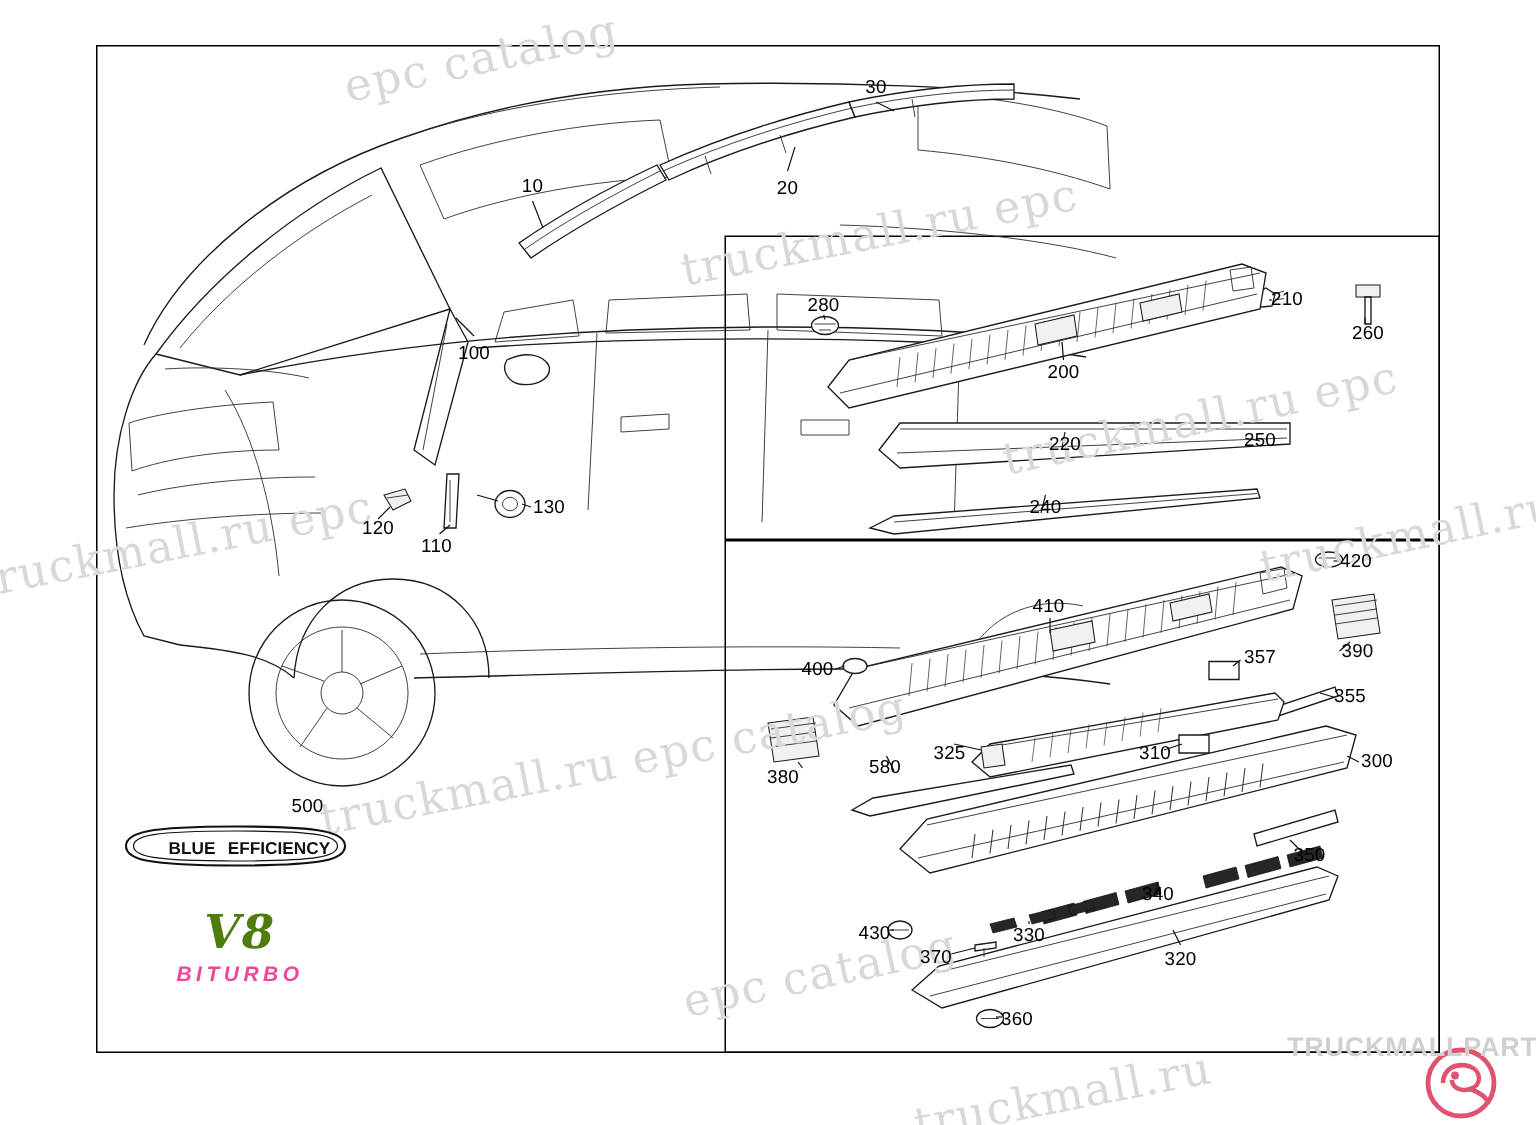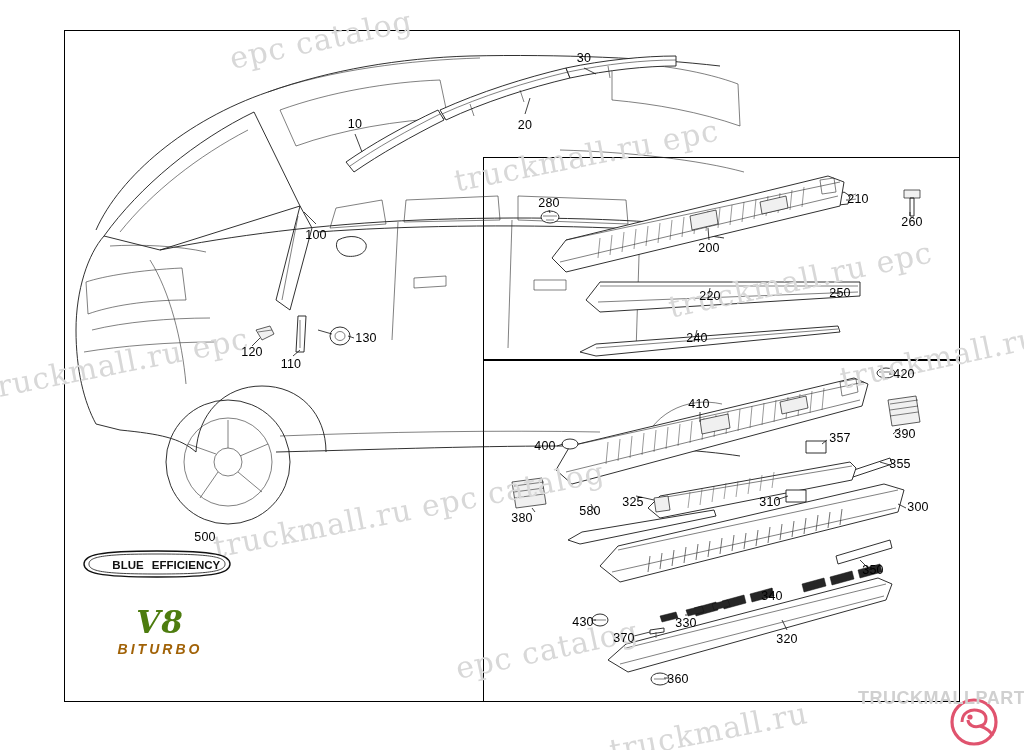--- a/index.html
+++ b/index.html
@@ -87,21 +87,21 @@
     font-size: 31px;
     color: #4d7c0f;
     line-height: 33px;
     letter-spacing: 1px;
   }
   .biturbo-text {
     font-family: "Liberation Sans", sans-serif;
     font-style: italic;
     font-weight: bold;
     font-size: 14px;
-    color: #a16207;
+    color: #ec4899;
     letter-spacing: 3px;
     margin-top: 2px;
   }
   #emblem-v8-wrap {
     position: absolute;
     left: 70px; top: 606px;
     width: 180px; height: 70px;
     z-index: 6;
   }
 

